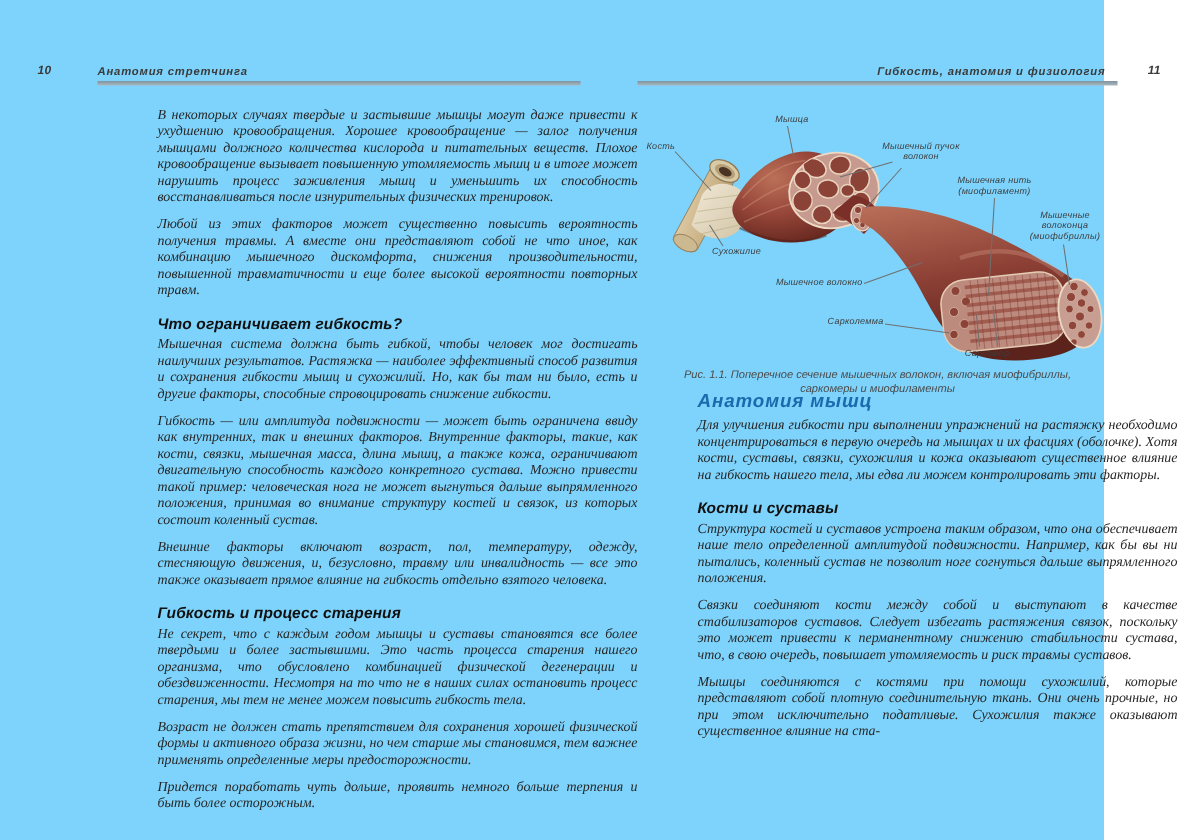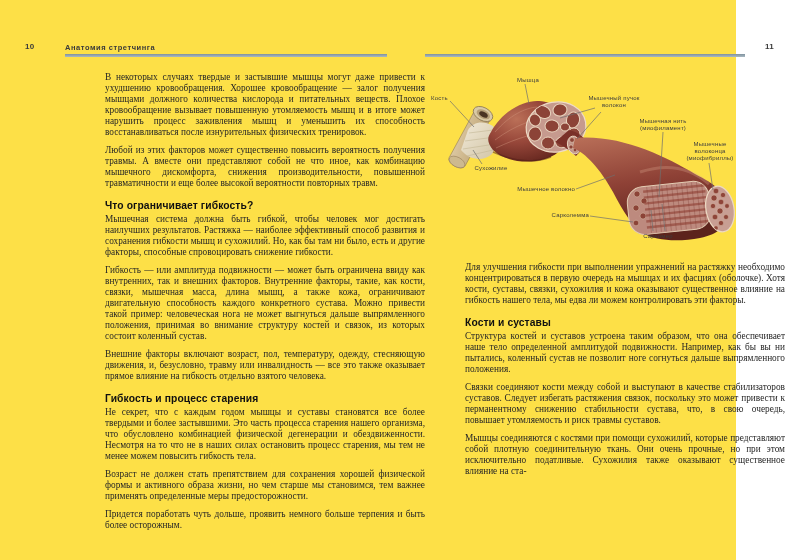--- a/index.html
+++ b/index.html
@@ -1,18 +1,18 @@
 <!DOCTYPE html>
 <html lang="ru"><head>
 <meta charset="utf-8">
 <style>
   html,body{margin:0;padding:0;}
   body{width:800px;height:560px;background:#ffffff;position:relative;overflow:hidden;
        font-family:"Liberation Serif",serif;}
-  .spread{position:absolute;left:0;top:0;width:736px;height:560px;background:#fde047;}
+  .spread{position:absolute;left:0;top:0;width:736px;height:560px;background:#7dd3fc;font-style:italic;}
   .page{position:absolute;top:0;width:400px;height:560px;}
   .page-l{left:0;}
   .page-r{left:400px;}
 
   .pgnum{position:absolute;top:42px;font-family:"Liberation Sans",sans-serif;
          font-weight:bold;font-size:8px;color:#3a3a3a;letter-spacing:.3px;}
   .pgnum-l{left:25px;}
   .pgnum-r{right:26px;margin-left:37px;}
   .rhead{position:absolute;top:42.5px;font-family:"Liberation Sans",sans-serif;
          font-weight:bold;font-size:7.5px;color:#3a3a3a;letter-spacing:.55px;}
@@ -63,20 +63,21 @@
 
       <h3 class="sub-h">Гибкость и процесс старения</h3>
       <p class="body-p">Не секрет, что с каждым годом мышцы и суставы становятся все более твердыми и более застывшими. Это часть процесса старения нашего организма, что обусловлено комбинацией физической дегенерации и обездвиженности. Несмотря на то что не в наших силах остановить процесс старения, мы тем не менее можем повысить гибкость тела.</p>
       <p class="body-p">Возраст не должен стать препятствием для сохранения хорошей физической формы и активного образа жизни, но чем старше мы становимся, тем важнее применять определенные меры предосторожности.</p>
       <p class="body-p">Придется поработать чуть дольше, проявить немного больше терпения и быть более осторожным.</p>
     </div>
   </div>
 
   <div class="page page-r">
     <span class="pgnum pgnum-r">11</span>
+    <span class="rhead rhead-r">Гибкость, анатомия и физиология</span>
     <div class="rule rule-r"></div>
 
     <div class="figure">
       <svg width="320" height="172" viewBox="0 0 320 172">
         <defs>
           <radialGradient id="gMuscle" cx="35%" cy="30%" r="85%">
             <stop offset="0%" stop-color="#bb7058"></stop>
             <stop offset="45%" stop-color="#97473a"></stop>
             <stop offset="80%" stop-color="#6f2d24"></stop>
             <stop offset="100%" stop-color="#571f18"></stop>
@@ -217,22 +218,26 @@
       <div class="flabel" style="left:80px;top:7px;width:46px;">Мышца</div>
       <div class="flabel" style="left:160px;top:25px;width:58px;">Мышечный пучок волокон</div>
       <div class="flabel" style="left:208px;top:48px;width:60px;">Мышечная нить (миофиламент)</div>
       <div class="flabel" style="left:254px;top:71px;width:62px;">Мышечные волоконца (миофибриллы)</div>
       <div class="flabel" style="left:42px;top:95px;width:48px;">Сухожилие</div>
       <div class="flabel" style="left:70px;top:116px;width:80px;text-align:right;">Мышечное волокно</div>
       <div class="flabel" style="left:100px;top:142px;width:64px;text-align:right;">Сарколемма</div>
       <div class="flabel" style="left:202px;top:163px;width:62px;">Саркомер</div>
     </div>
 
+    <div class="caption">
+      <span class="cap-inner">Рис. 1.1. Поперечное сечение мышечных волокон, включая миофибриллы, саркомеры и миофиламенты</span>
+    </div>
 
     <div class="col col-r">
+      <h2 class="main-h">Анатомия мышц</h2>
       <p class="body-p">Для улучшения гибкости при выполнении упражнений на растяжку необходимо концентрироваться в первую очередь на мышцах и их фасциях (оболочке). Хотя кости, суставы, связки, сухожилия и кожа оказывают существенное влияние на гибкость нашего тела, мы едва ли можем контролировать эти факторы.</p>
 
       <h3 class="sub-h">Кости и суставы</h3>
       <p class="body-p">Структура костей и суставов устроена таким образом, что она обеспечивает наше тело определенной амплитудой подвижности. Например, как бы вы ни пытались, коленный сустав не позволит ноге согнуться дальше выпрямленного положения.</p>
 
       <p class="body-p">Связки соединяют кости между собой и выступают в качестве стабилизаторов суставов. Следует избегать растяжения связок, поскольку это может привести к перманентному снижению стабильности сустава, что, в свою очередь, повышает утомляемость и риск травмы суставов.</p>
 
       <p class="body-p">Мышцы соединяются с костями при помощи сухожилий, которые представляют собой плотную соединительную ткань. Они очень прочные, но при этом исключительно податливые. Сухожилия также оказывают существенное влияние на ста-</p>
     </div>
   </div>

